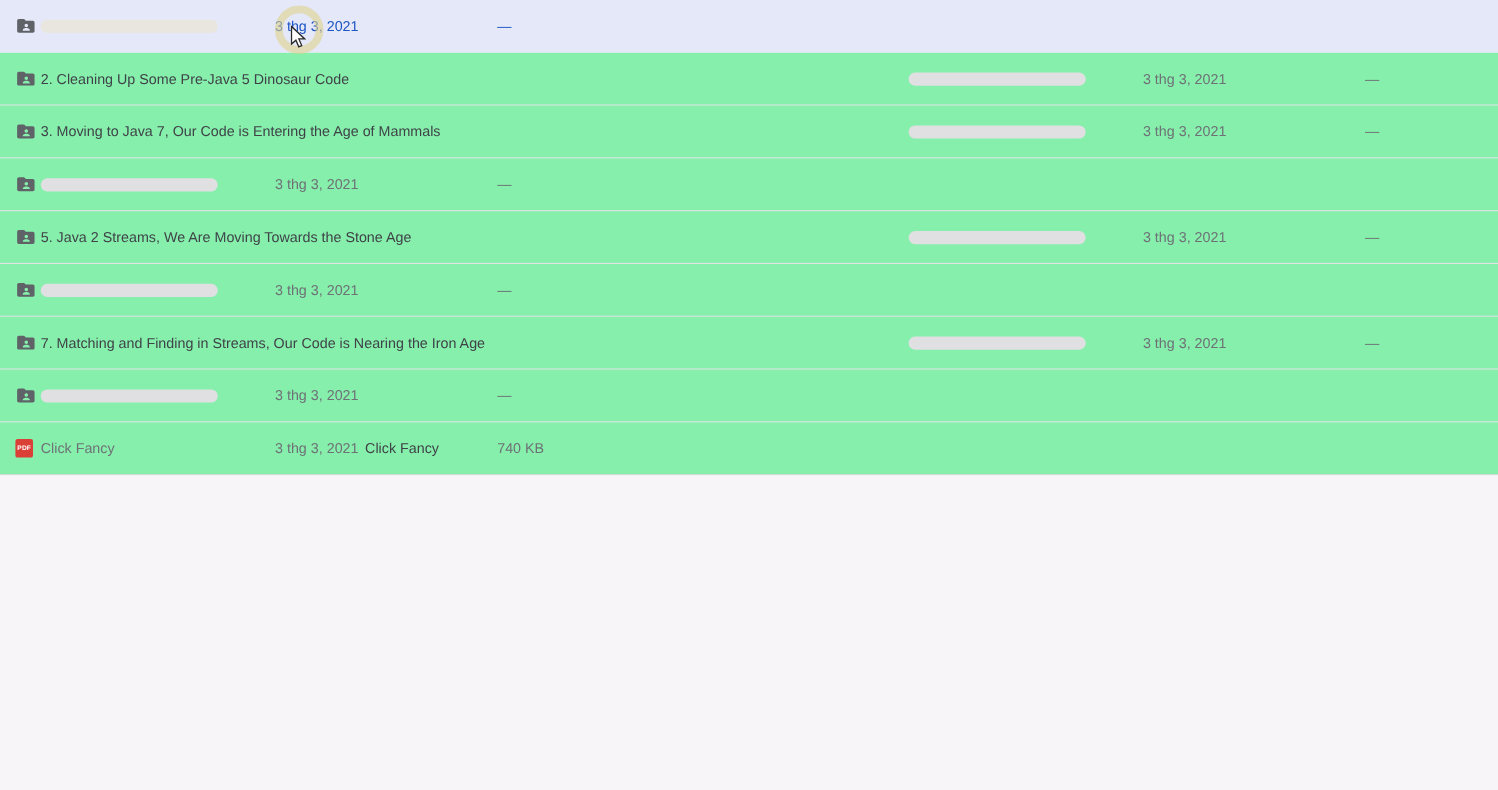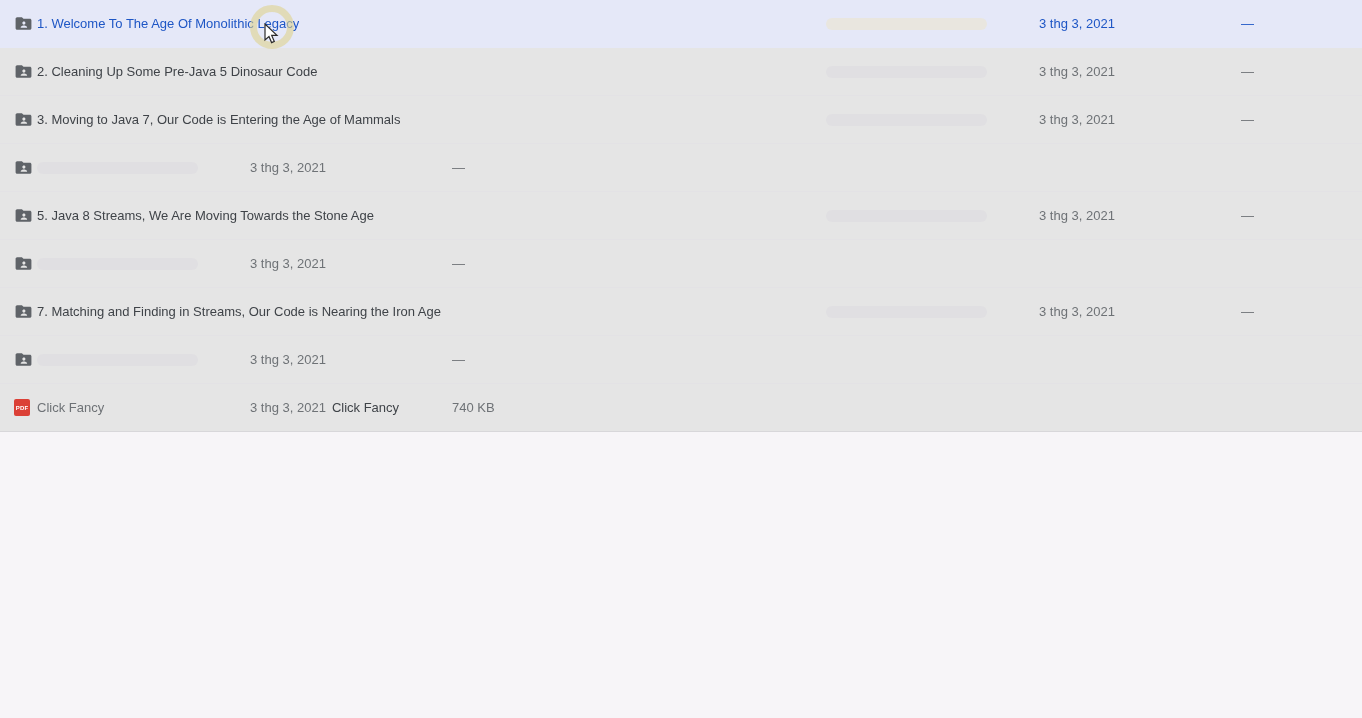--- a/index.html
+++ b/index.html
@@ -16,21 +16,21 @@
     position:relative;
     width:1362px;height:718px;
     overflow:hidden;
     background:#f7f5f8;
   }
   .file-list{width:100%;}
   .row{
     height:48px;
     display:flex;
     align-items:center;
-    background:#e5e5e5;
+    background:#86efac;
     border-bottom:1px solid #e3e2e5;
     cursor:default;
   }
   .row:last-child{border-bottom-color:#d8d7da;}
   .row.selected{
     background:var(--selection-bg);
     border-bottom-color:transparent;
   }
   .icon-cell{
     flex:0 0 37px;
@@ -101,24 +101,20 @@
   <div class="file-list">
       <div class="row selected">
     <span class="icon-cell">
       <span style="display:flex">
         <svg width="19" height="19" viewBox="0 0 24 24" fill="#5f6368">
           <path d="M20 6h-8l-2-2H4c-1.1 0-2 .9-2 2v12c0 1.1.9 2 2 2h16c1.1 0 2-.9 2-2V8c0-1.1-.9-2-2-2zm-7.5 3.5c1.1 0 2 .9 2 2s-.9 2-2 2-2-.9-2-2 .9-2 2-2zm4 8h-8v-1c0-1.33 2.67-2 4-2s4 .67 4 2v1z"></path>
         </svg>
       </span>
 
     </span>
-    <span class="name-cell">
-      <span class="name-text">1. Welcome To The Age Of Monolithic Legacy</span>
-
-    </span>
     <span class="owner-cell">
       <span class="owner-bar"></span>
 
     </span>
     <span class="mod-cell">
       <span>3 thg 3, 2021</span>
 
     </span>
     <span class="size-cell">—</span>
   </div>
@@ -190,21 +186,21 @@
       <div class="row">
     <span class="icon-cell">
       <span style="display:flex">
         <svg width="19" height="19" viewBox="0 0 24 24" fill="#5f6368">
           <path d="M20 6h-8l-2-2H4c-1.1 0-2 .9-2 2v12c0 1.1.9 2 2 2h16c1.1 0 2-.9 2-2V8c0-1.1-.9-2-2-2zm-7.5 3.5c1.1 0 2 .9 2 2s-.9 2-2 2-2-.9-2-2 .9-2 2-2zm4 8h-8v-1c0-1.33 2.67-2 4-2s4 .67 4 2v1z"></path>
         </svg>
       </span>
 
     </span>
     <span class="name-cell">
-      <span class="name-text">5. Java 8 Streams, We Are Moving Towards the Stone Age</span>
+      <span class="name-text">5. Java 2 Streams, We Are Moving Towards the Stone Age</span>
 
     </span>
     <span class="owner-cell">
       <span class="owner-bar"></span>
 
     </span>
     <span class="mod-cell">
       <span>3 thg 3, 2021</span>
 
     </span>

